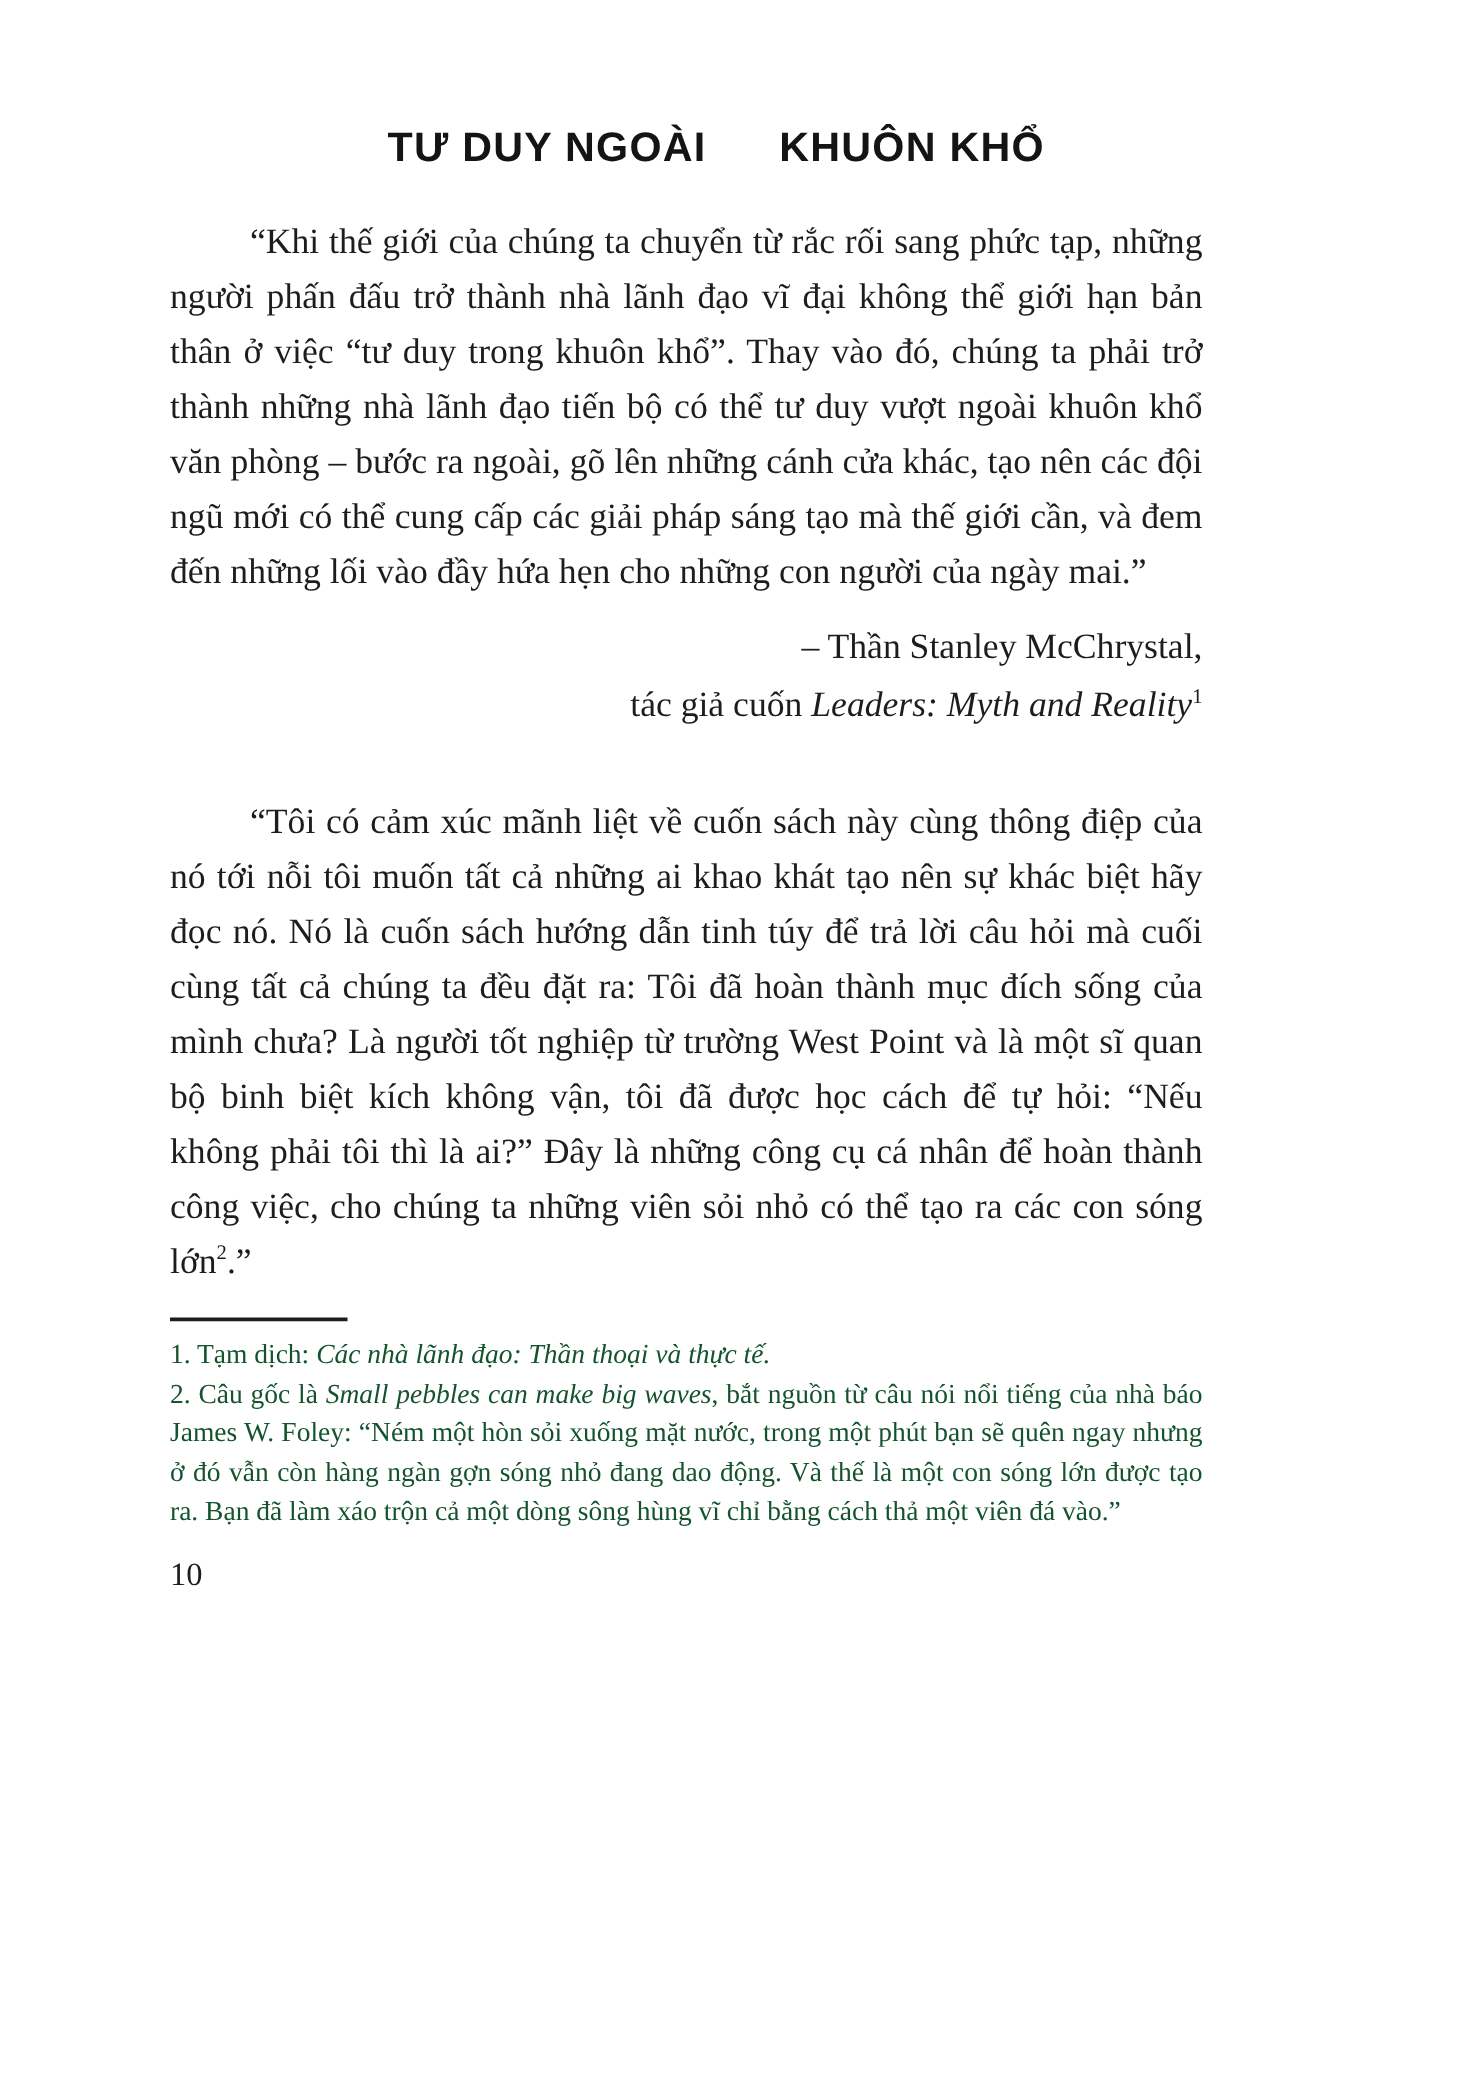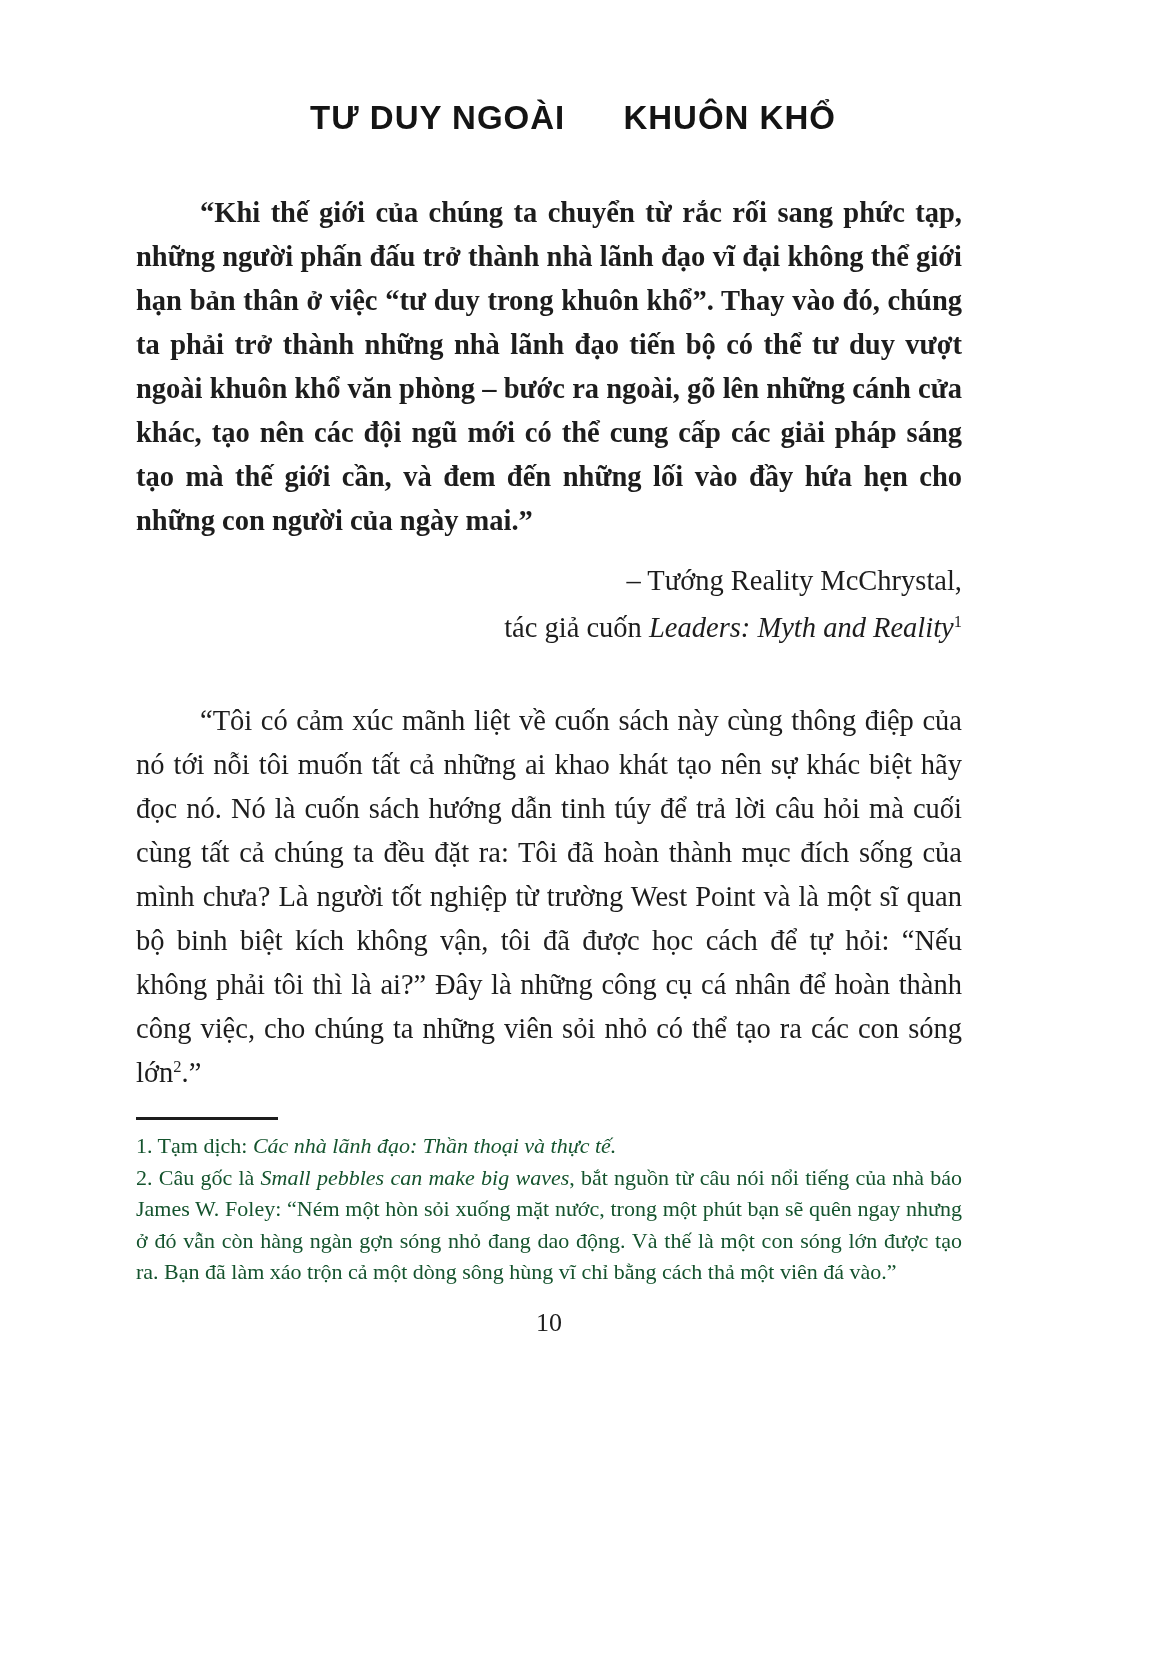--- a/index.html
+++ b/index.html
@@ -25,21 +25,21 @@
   }
   .title .w-bold { font-weight: 700; margin-left: 48px; }
   .title .w-reg { font-weight: 700; }
   .quote {
     font-size: 28.5px;
     line-height: 44px;
     text-align: justify;
     text-indent: 64px;
     color: #1d1d1d;
   }
-  .quote-1 { margin-top: 53px; font-weight: bold; }
+  .quote-1 { margin-top: 34px; }
   .quote-2 { margin-top: 48px; }
   .attribution {
     font-size: 28.5px;
     line-height: 47px;
     color: #1d1d1d;
   }
   .attribution-1 { margin-top: 14px; text-align: right; }
   .attribution-2 { margin-top: 18px; text-align: right; line-height: 50px; }
   .book-title { font-style: italic; }
   sup.note-ref {
@@ -56,36 +56,36 @@
   .footnotes {
     margin-top: 10px;
     font-size: 22px;
     line-height: 31.5px;
     text-align: justify;
     color: #14532d;
   }
   .footnote-italic { font-style: italic; }
   .page-number {
     margin-top: 20px;
-    text-align: center;
+    text-align: left;
     font-size: 26px;
     color: #1d1d1d;
   }
 </style>
 </head>
 <body>
 
 <div class="page">
 
   <h1 class="title"><span class="w-bold">TƯ DUY</span><span class="w-reg"> NGOÀI </span><span class="w-bold">KHUÔN KHỔ</span></h1>
 
   <p class="quote quote-1">“Khi thế giới của chúng ta chuyển từ rắc rối sang phức tạp, những người phấn đấu trở thành nhà lãnh đạo vĩ đại không thể giới hạn bản thân ở việc “tư duy trong khuôn khổ”. Thay vào đó, chúng ta phải trở thành những nhà lãnh đạo tiến bộ có thể tư duy vượt ngoài khuôn khổ văn phòng – bước ra ngoài, gõ lên những cánh cửa khác, tạo nên các đội ngũ mới có thể cung cấp các giải pháp sáng tạo mà thế giới cần, và đem đến những lối vào đầy hứa hẹn cho những con người của ngày mai.”</p>
 
   <div class="attribution attribution-1">
-    <div>– Tướng Reality McChrystal,</div>
+    <div>– Thần Stanley McChrystal,</div>
     <div><span>tác giả cuốn </span><span class="book-title">Leaders: Myth and Reality</span><sup class="note-ref">1</sup></div>
   </div>
 
   <p class="quote quote-2"><span>“Tôi có cảm xúc mãnh liệt về cuốn sách này cùng thông điệp của nó tới nỗi tôi muốn tất cả những ai khao khát tạo nên sự khác biệt hãy đọc nó. Nó là cuốn sách hướng dẫn tinh túy để trả lời câu hỏi mà cuối cùng tất cả chúng ta đều đặt ra: Tôi đã hoàn thành mục đích sống của mình chưa? Là người tốt nghiệp từ trường West Point và là một sĩ quan bộ binh biệt kích không vận, tôi đã được học cách để tự hỏi: “Nếu không phải tôi thì là ai?” Đây là những công cụ cá nhân để hoàn thành công việc, cho chúng ta những viên sỏi nhỏ có thể tạo ra các con sóng lớn</span><sup class="note-ref">2</sup><span>.”</span></p>
 
 
   <hr class="footnote-rule">
 
   <div class="footnotes">
     <p class="footnote"><span>1. Tạm dịch: </span><span class="footnote-italic">Các nhà lãnh đạo: Thần thoại và thực tế.</span></p>

